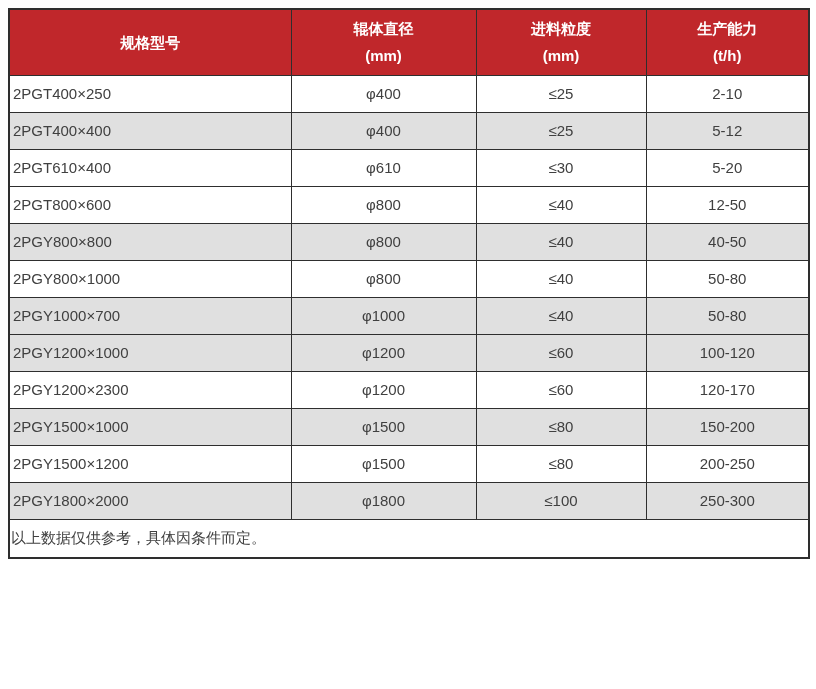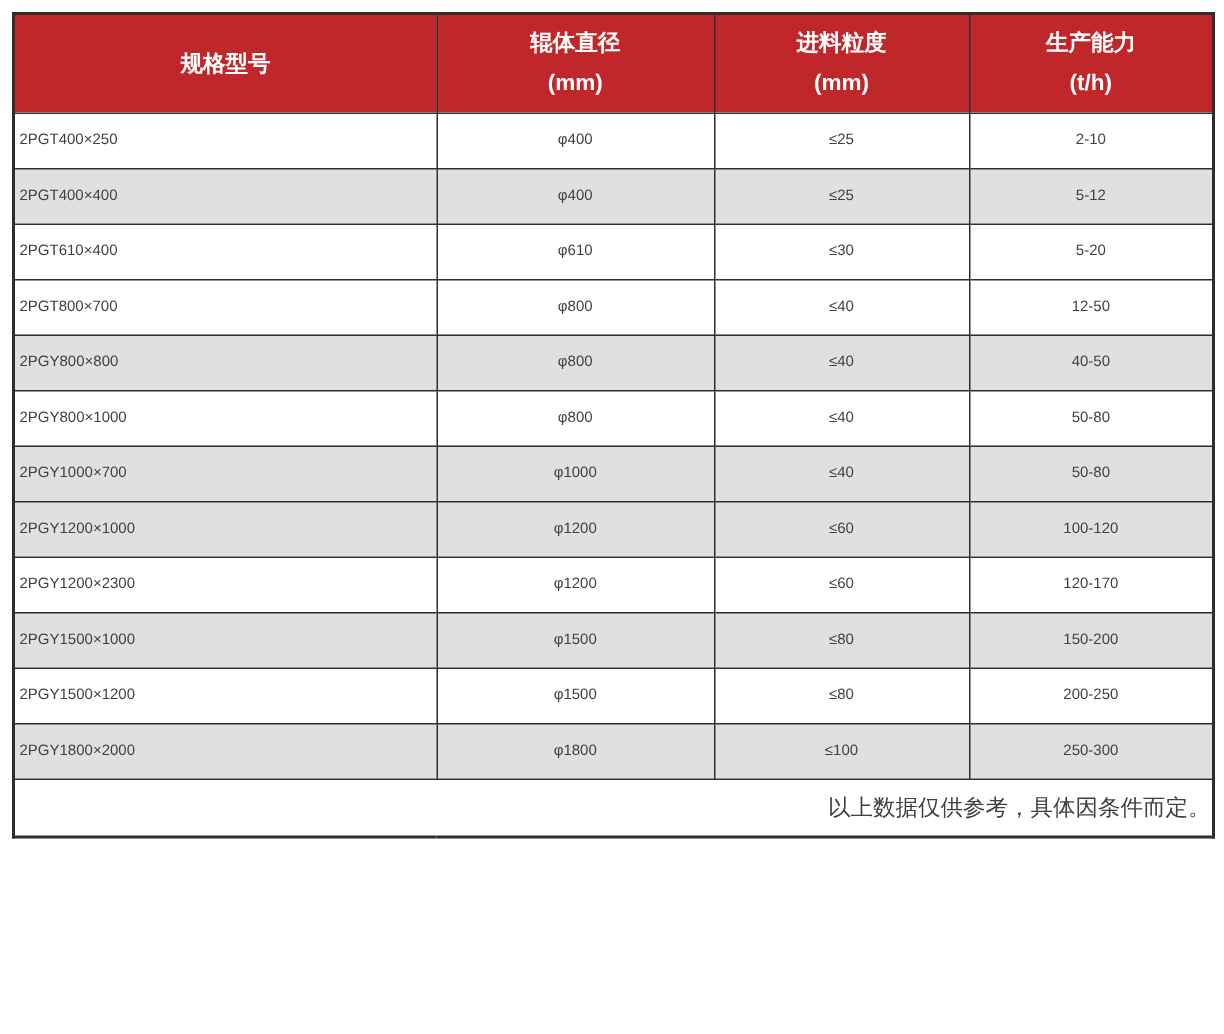--- a/index.html
+++ b/index.html
@@ -40,39 +40,39 @@
     text-align: center;
     vertical-align: middle;
     padding: 0;
   }
   .col-title, .col-unit {
     display: block;
     line-height: 27px;
   }
   tbody td {
     height: 37px;
-    font-size: 10px;
+    font-size: 15px;
     color: var(--body-text, #404040);
     text-align: center;
     vertical-align: middle;
     background: var(--row-bg, #ffffff);
     padding: 0;
   }
   tbody td.left {
     text-align: left;
     padding-left: 3px;
   }
   tbody tr.alt td {
     background: var(--row-alt-bg, #e0e0e0);
   }
   tfoot td {
     height: 39px;
     font-size: 15px;
     color: var(--body-text, #404040);
-    text-align: right;
+    text-align: left;
     vertical-align: middle;
     background: #ffffff;
   }
 </style>
 </head>
 <body>
 
 <div class="table-wrap">
   <table class="spec-table">
     <colgroup>
@@ -113,21 +113,21 @@
           <td>≤25</td>
           <td>5-12</td>
         </tr>
         <tr>
           <td class="left">2PGT610×400</td>
           <td>φ610</td>
           <td>≤30</td>
           <td>5-20</td>
         </tr>
         <tr>
-          <td class="left">2PGT800×700</td>
+          <td class="left">2PGT800×600</td>
           <td>φ800</td>
           <td>≤40</td>
           <td>12-50</td>
         </tr>
         <tr class="alt">
           <td class="left">2PGY800×800</td>
           <td>φ800</td>
           <td>≤40</td>
           <td>40-50</td>
         </tr>

